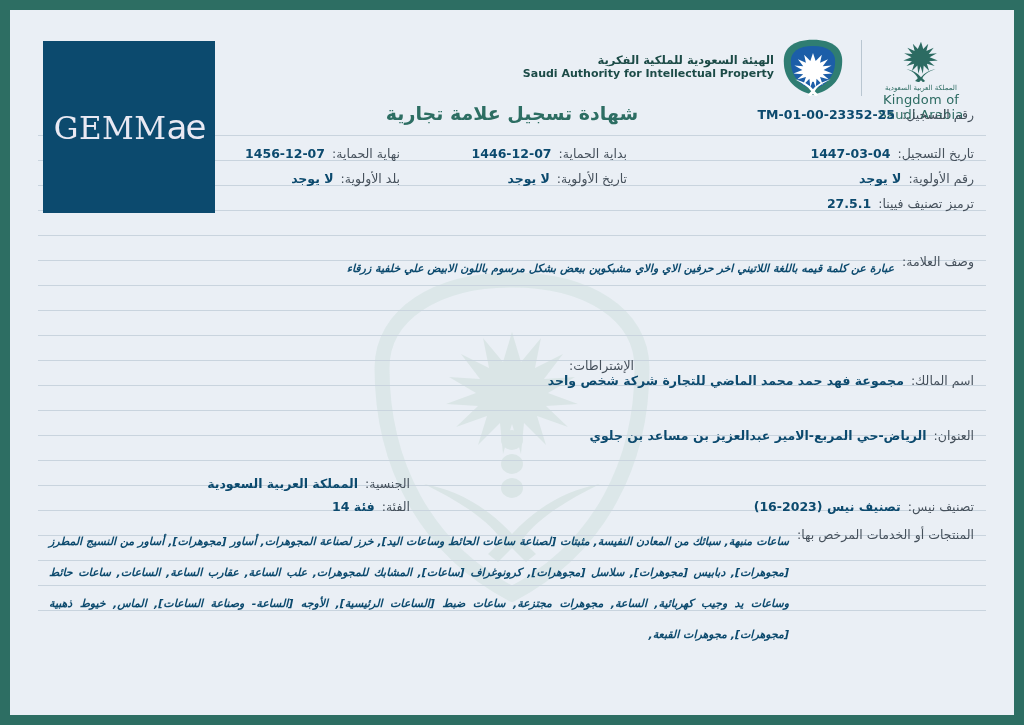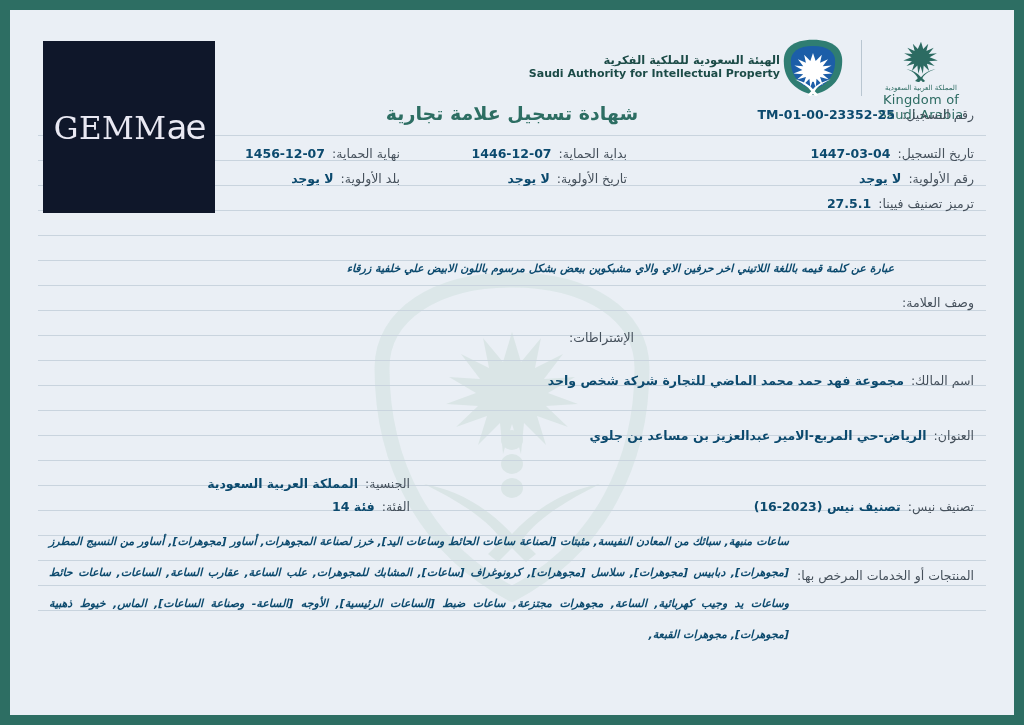--- a/index.html
+++ b/index.html
@@ -31,35 +31,35 @@
   }
   .watermark svg{width:100%;height:100%;display:block;}
 
   
   .content{position:absolute;inset:0;z-index:3;}
 
   
   .mark-logo{
     position:absolute;left:33px;top:31px;
     width:172px;height:172px;
-    background:#0f172a;
+    background:#0c4a6e;
     display:flex;align-items:center;justify-content:center;
   }
   .mark-logo .wordmark{
     font-family:"DejaVu Serif","Liberation Serif",serif;
     color:#e9e9f3;font-size:31px;letter-spacing:.5px;
     direction:ltr;white-space:nowrap;font-weight:400;
   }
   .mark-logo .wordmark .lig{
     font-family:"DejaVu Sans","Liberation Sans",sans-serif;
     font-size:34px;letter-spacing:-2px;
   }
 
   
-  .saip{position:absolute;right:170px;top:28px;display:flex;align-items:center;gap:2px;direction:rtl;justify-content:space-between;}
+  .saip{position:absolute;right:170px;top:28px;display:flex;align-items:center;gap:8px;direction:rtl;justify-content:space-between;}
   .saip .txt{text-align:right;line-height:1.25;}
   .saip .ar{font-size:11.5px;color:#1c4b47;font-weight:bold;letter-spacing:.5px;}
   .saip .en{font-size:11px;color:#1c4b47;font-weight:bold;}
   .saip .shield{width:62px;height:58px;}
   .divider-v{position:absolute;right:152px;top:30px;width:1px;height:56px;background:#b9c6d1;}
   .ksa{position:absolute;right:40px;top:30px;width:106px;text-align:center;}
   .ksa .emblem{width:40px;height:42px;margin:0 auto;display:block;}
   .ksa .l1{font-size:7px;color:#2c6b62;margin-top:2px;letter-spacing:.2px;}
   .ksa .l2{font-size:13px;color:#2c6b62;letter-spacing:.2px;}
 
@@ -71,21 +71,21 @@
   }
 
   
   .fld{position:absolute;display:flex;align-items:baseline;gap:7px;white-space:nowrap;}
   .lbl{color:#46515c;font-size:12.5px;}
   .val{color:#0c4a6e;font-size:12.5px;font-weight:bold;}
   .val.ltr{direction:ltr;unicode-bidi:embed;}
 
   
   .para{position:absolute;display:flex;gap:8px;align-items:flex-start;}
-  .para .lbl{flex:0 0 auto;white-space:nowrap;padding-top:1px;margin-top:41px;}
+  .para .lbl{flex:0 0 auto;white-space:nowrap;padding-top:1px;}
   .para .val{font-weight:bold;line-height:31px;font-size:11px;text-align:justify;font-style:italic;}
 
   
   .footer{position:absolute;left:0;right:0;top:628px;text-align:center;}
   .footer .f1{color:#29454b;font-size:17px;}
   .footer .f2{color:#2d6e63;font-size:17px;font-weight:bold;margin-top:8px;}
 </style>
 </head>
 <body>
 
@@ -202,21 +202,21 @@
     <div class="fld" style="right:40px;top:186px;">
       <span class="lbl">ترميز تصنيف فيينا:</span>
       <span class="val ltr">27.5.1</span>
     </div>
 
     <div class="para" style="right:40px;top:243px;width:660px;">
       <span class="lbl">وصف العلامة:</span>
       <span class="val">عبارة عن كلمة قيمه باللغة اللاتيني اخر حرفين الاي والاي مشبكوين ببعض بشكل مرسوم باللون الابيض علي خلفية زرقاء</span>
     </div>
 
-    <div class="fld" style="right:380px;top:320px;">
+    <div class="fld" style="right:380px;top:348px;">
       <span class="lbl">الإشتراطات:</span>
       <span class="val"></span>
     </div>
 
     <div class="fld" style="right:40px;top:363px;">
       <span class="lbl">اسم المالك:</span>
       <span class="val">مجموعة فهد حمد محمد الماضي للتجارة شركة شخص واحد</span>
     </div>
 
     <div class="fld" style="right:40px;top:418px;">

